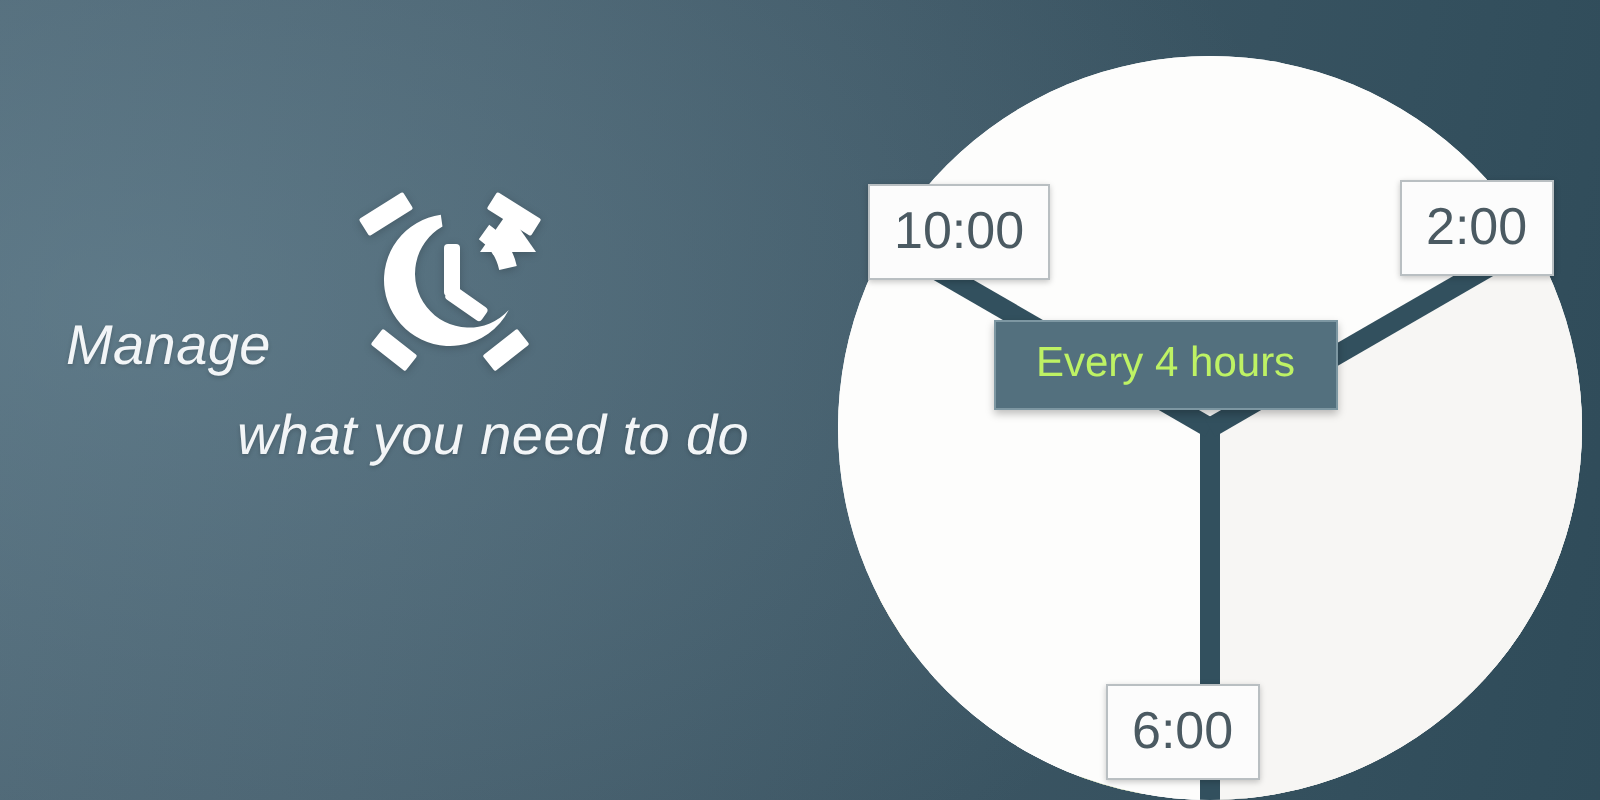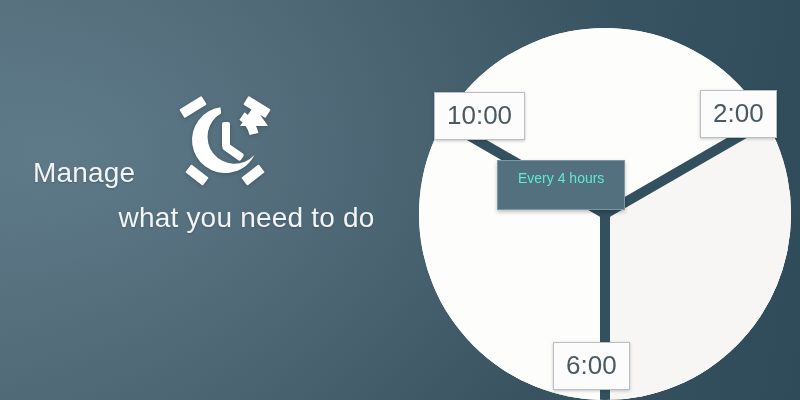--- a/index.html
+++ b/index.html
@@ -17,21 +17,21 @@
   }
 
   
   #headline{
     position:absolute;left:0;top:150px;width:420px;
     color:#f2f5f7;
     font-size:28px;line-height:45px;font-weight:400;
     letter-spacing:.2px;
     text-shadow:0 1px 2px rgba(0,0,0,.18);
   }
-  #headline .l{display:block;white-space:nowrap;}
+  #headline .l{display:block;white-space:nowrap;font-style:italic;}
   #headline .l1{padding-left:33px;}
   #headline .l2{padding-left:73px;text-align:center;}
   #headline .l3{padding-left:140px;}
 
   
   #clock-icon{position:absolute;left:168px;top:92px;width:116px;height:96px;}
   #clock-icon svg{display:block;width:116px;height:96px;
     filter:drop-shadow(0 1px 2px rgba(0,0,0,.2));}
 
   
@@ -76,23 +76,23 @@
     white-space:nowrap;
   }
   #chip-10{left:400px;top:92px;margin-left:34px;}
   #chip-2 {left:700px;top:90px;}
   #chip-6 {left:553px;top:342px;}
 
   #interval-badge{
     position:absolute;left:497px;top:160px;
     background:#53707e;
     border:1px solid #7d97a2;
-    color:#5eead4;
-    font-size:14px;line-height:1;
-    padding:10px 20px 24px;
+    color:#bef264;
+    font-size:21px;line-height:1;
+    padding:10px 20px 12px;
     box-shadow:0 2px 4px rgba(0,0,0,.25);
     white-space:nowrap;
   }
 </style>
 </head>
 <body>
 
 <div id="banner">
 
   <div id="headline">

